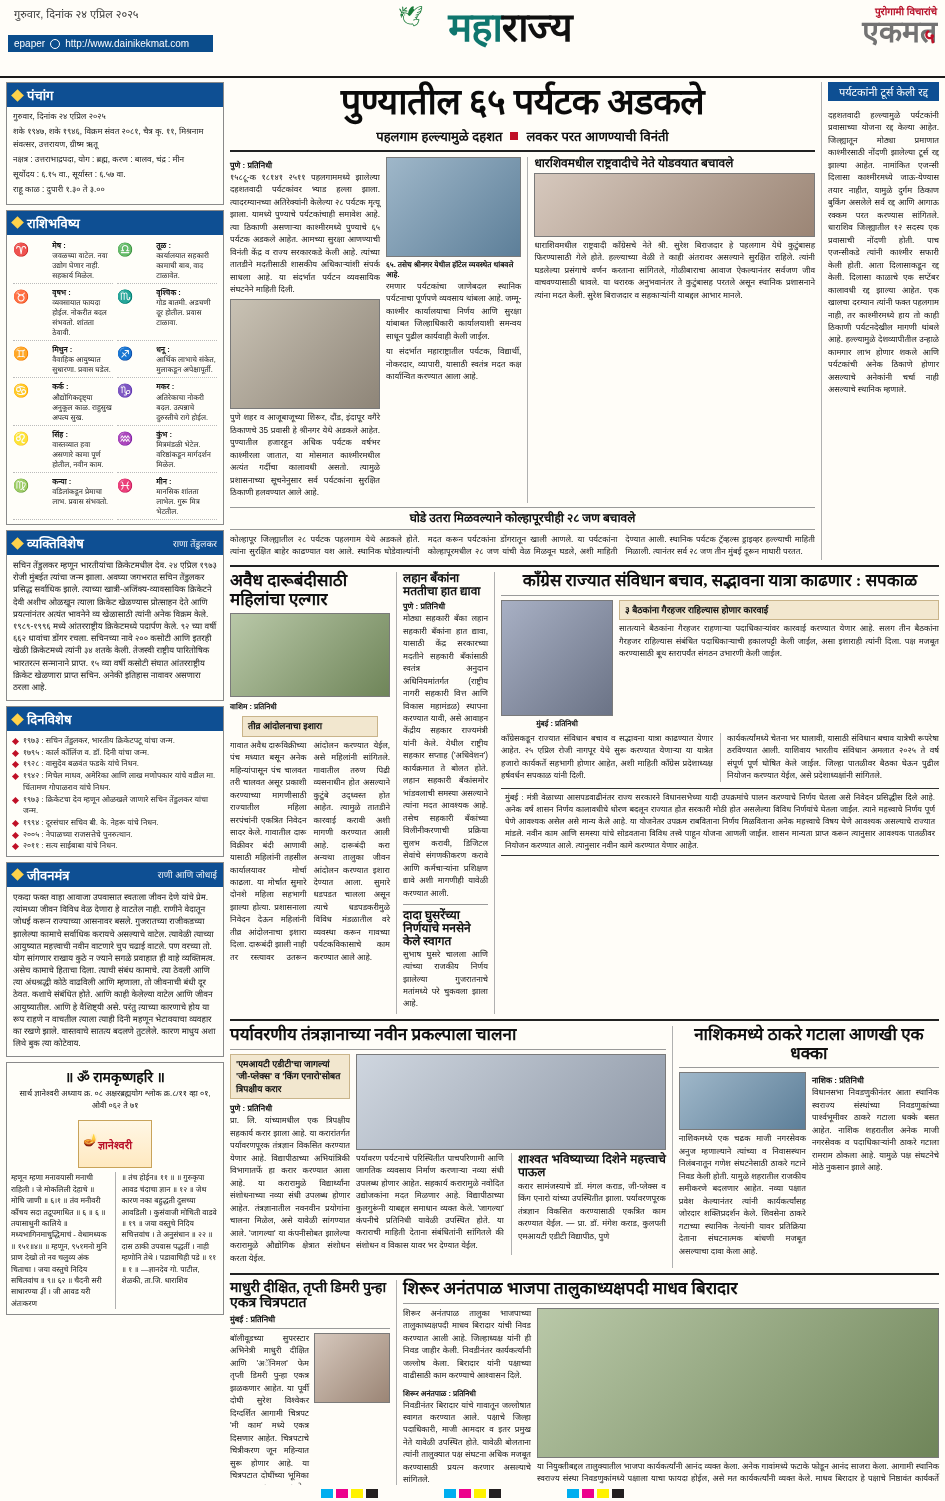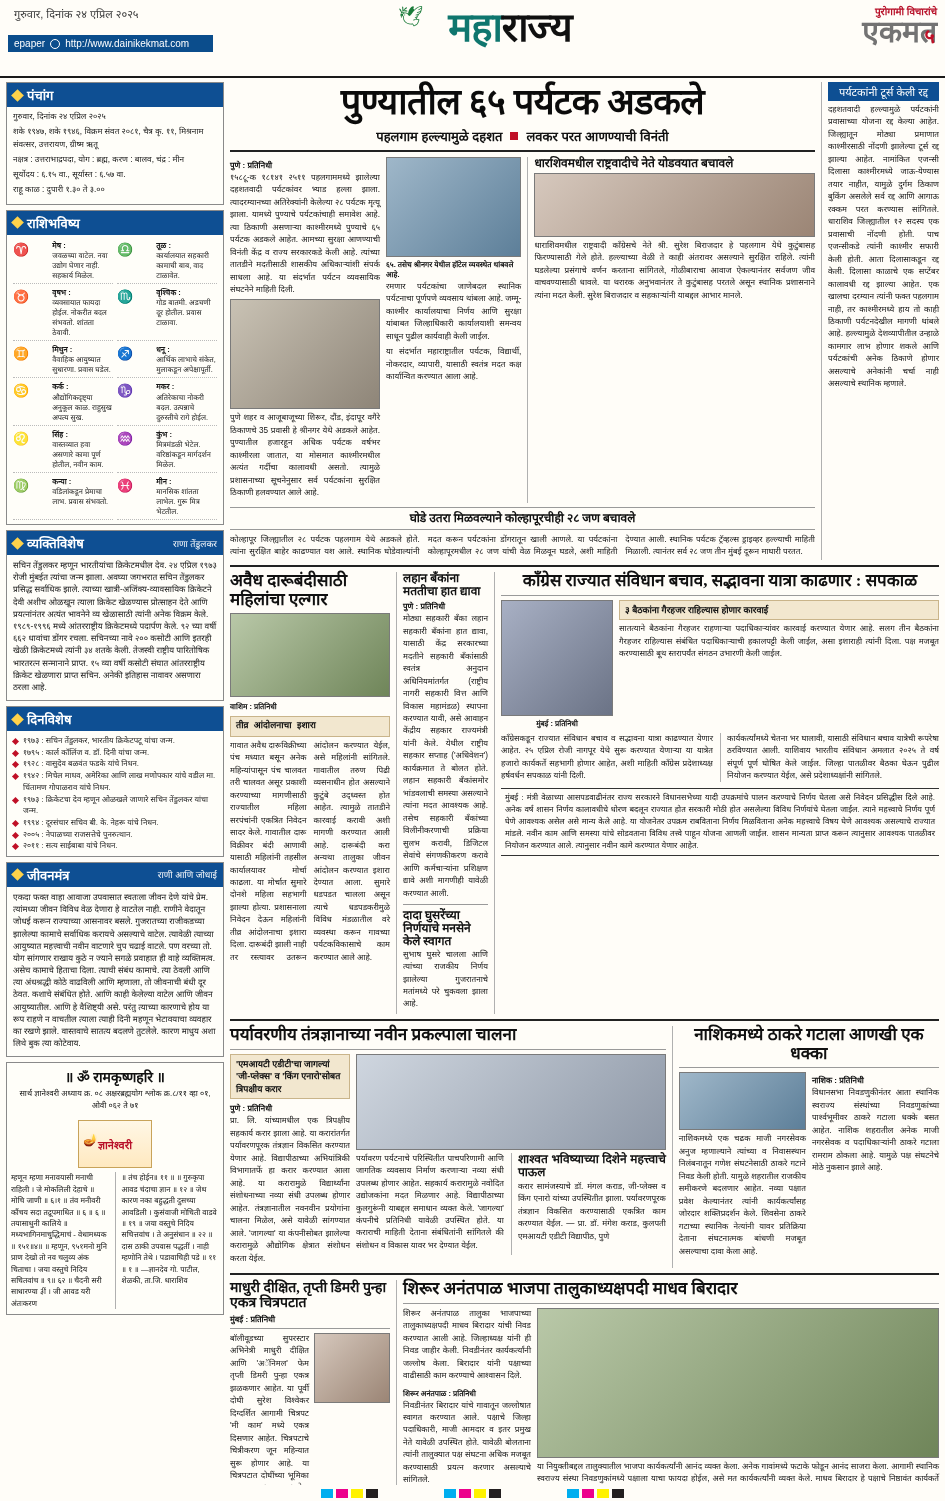--- a/index.html
+++ b/index.html
@@ -359,34 +359,34 @@
             <div class="rule"></div>
             <div class="sec-head h-sm" style="text-align:center;">घोडे उतरा मिळवल्याने कोल्हापूरचीही २८ जण बचावले</div>
             <div class="rule"></div>
             <div class="txt" style="column-count:3; column-gap:8px;">
               <p>कोल्हापूर जिल्ह्यातील २८ पर्यटक पहलगाम येथे अडकले होते. त्यांना सुरक्षित बाहेर काढण्यात यश आले. स्थानिक घोडेवाल्यांनी मदत करून पर्यटकांना डोंगरातून खाली आणले. या पर्यटकांना कोल्हापूरमधील २८ जण यांची वेळ मिळवून घडले, अशी माहिती देण्यात आली. स्थानिक पर्यटक ट्रॅव्हल्स ड्राइव्हर हल्ल्याची माहिती मिळाली. त्यानंतर सर्व २८ जण तीन मुंबई दूरून माघारी परतत.</p>
             </div>
           </div>
 
           <div class="rcol vline">
             <div class="bar-head">पर्यटकांनी टूर्स केली रद्द</div>
-            <div class="txt" style="margin-top:3px;">
+            <div class="txt" style="margin-top:9px;">
               <p>दहशतवादी हल्ल्यामुळे पर्यटकांनी प्रवासाच्या योजना रद्द केल्या आहेत. जिल्ह्यातून मोठ्या प्रमाणात काश्मीरसाठी नोंदणी झालेल्या टूर्स रद्द झाल्या आहेत. नामांकित एजन्सी दिलासा काश्मीरमध्ये जाऊ-येण्यास तयार नाहीत, यामुळे दुर्गम ठिकाण बुकिंग असलेले सर्व रद्द आणि आगाऊ रक्कम परत करण्यास सांगितले. धाराशिव जिल्ह्यातील १२ सदस्य एक प्रवासाची नोंदणी होती. पाच एजन्सीकडे त्यांनी काश्मीर सफारी केली होती. आता दिलासाकडून रद्द केली. दिलासा काळाचे एक सप्टेंबर कालावधी रद्द झाल्या आहेत. एक खालचा दरम्यान त्यांनी फक्त पहलगाम नाही, तर काश्मीरमध्ये हाय तो काही ठिकाणी पर्यटनदेखील मागणी थांबले आहे. हल्ल्यामुळे देशव्यापीतील उन्हाळे कामगार लाभ होणार शकले आणि पर्यटकांची अनेक ठिकाणे होणार असल्याचे अनेकांनी चर्चा नाही असल्याचे स्थानिक म्हणाले.</p>
             </div>
           </div>
         </div>
 
         <div class="rule-thick"></div>
 
         <div style="display:flex; gap:6px;">
           <div style="flex:0 0 160px;">
             <div class="sec-head h-lg">अवैध दारूबंदीसाठी महिलांचा एल्गार</div>
             <div class="photo p3" style="height:84px; margin:4px 0 2px;"></div>
             <div class="cap">वाशिम : प्रतिनिधी</div>
-            <div class="kicker" style="margin:3px 0;font-family:Liberation Mono, monospace;">तीव्र आंदोलनाचा इशारा</div>
+            <div class="kicker" style="margin:3px 12px;">तीव्र आंदोलनाचा इशारा</div>
             <div class="txt" style="column-count:2; column-gap:7px;">
               <p>गावात अवैध दारूविक्रीच्या पंच मध्यात बसून अनेक महिन्यांपासून पंच चालवत तरी चालवत असूर प्रकाशी करण्याच्या मागणीसाठी राज्यातील महिला सरपंचांनी एकत्रित निवेदन सादर केले. गावातील दारू विक्रीवर बंदी आणावी यासाठी महिलांनी तहसील कार्यालयावर मोर्चा काढला. या मोर्चात सुमारे दोनशे महिला सहभागी झाल्या होत्या. प्रशासनाला निवेदन देऊन महिलांनी तीव्र आंदोलनाचा इशारा दिला. दारूबंदी झाली नाही तर रस्त्यावर उतरून आंदोलन करण्यात येईल, असे महिलांनी सांगितले. गावातील तरुण पिढी व्यसनाधीन होत असल्याने कुटुंबे उद्ध्वस्त होत आहेत. त्यामुळे तातडीने कारवाई करावी अशी मागणी करण्यात आली आहे. दारूबंदी करा अन्यथा तालुका जीवन आंदोलन करण्यात इशारा देण्यात आला. सुमारे धडपडत चालला असून त्याचे धडपडकरीमुळे विविध मंडळातील वरे व्यवस्था करून गावच्या पर्यटकविकासाचे काम करण्यात आले आहे.</p>
             </div>
           </div>
 
           <div style="flex:0 0 92px;" class="vline">
             <div class="sec-head h-sm">लहान बँकांना मततीचा हात द्यावा</div>
             <div class="byline">पुणे : प्रतिनिधी</div>
             <div class="txt">
                 <p>मोठ्या सहकारी बँका लहान सहकारी बँकांना हात द्यावा, यासाठी केंद्र सरकारच्या मदतीने सहकारी बँकांसाठी स्वतंत्र अनुदान अधिनियमांतर्गत (राष्ट्रीय नागरी सहकारी वित्त आणि विकास महामंडळ) स्थापना करण्यात यावी, असे आवाहन केंद्रीय सहकार राज्यमंत्री यांनी केले. येथील राष्ट्रीय सहकार सप्ताह ('अधिवेशन') कार्यक्रमात ते बोलत होते. लहान सहकारी बँकांसमोर भांडवलाची समस्या असल्याने त्यांना मदत आवश्यक आहे. तसेच सहकारी बँकांच्या विलीनीकरणाची प्रक्रिया सुलभ करावी, डिजिटल सेवांचे संगणकीकरण करावे आणि कर्मचाऱ्यांना प्रशिक्षण द्यावे अशी मागणीही यावेळी करण्यात आली.</p>

